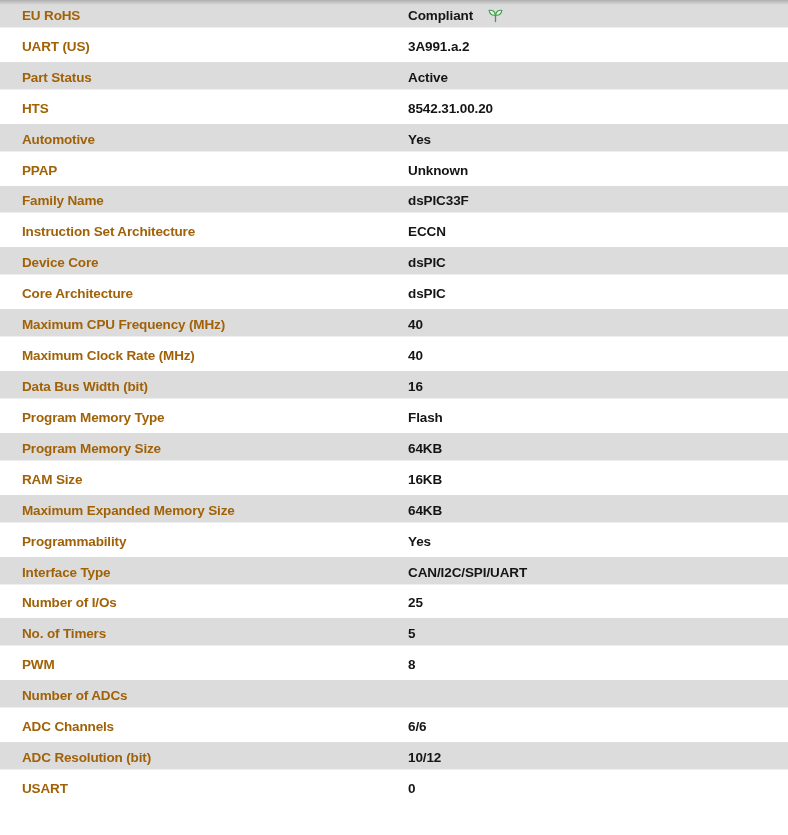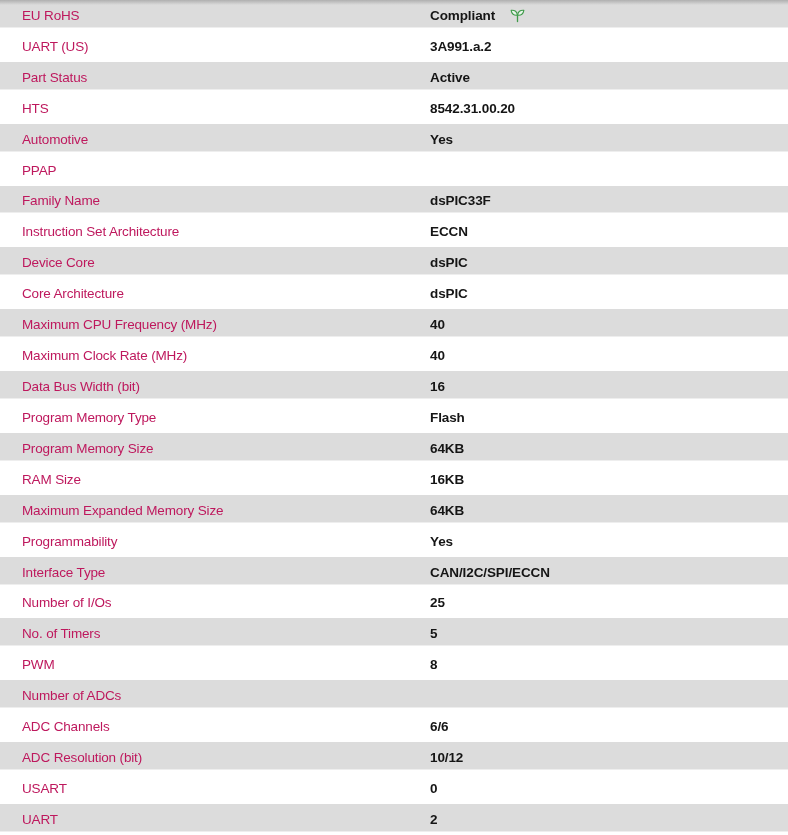--- a/index.html
+++ b/index.html
@@ -35,35 +35,35 @@
   .row:nth-child(odd) {
     background: #dcdcdc;
     box-shadow: inset 0 -3.5px 0 0 #ffffff;
   }
   .cell-label {
     flex: 0 0 386px;
     padding-left: 22px;
     box-sizing: content-box;
     font-size: 13.5px;
     letter-spacing: -0.15px;
-    color: #be185d;
+    color: #a16207;
     white-space: nowrap;
     overflow: hidden;
+    font-weight: bold;
   }
   .cell-value {
     flex: 1 1 auto;
     display: flex;
     align-items: center;
     gap: 15px;
     font-size: 13.5px;
     letter-spacing: -0.1px;
     font-weight: 700;
     color: #151515;
     white-space: nowrap;
-    margin-left: 22px;
   }
   .leaf {
     display: none;
     width: 15px;
     height: 15px;
     align-items: center;
     justify-content: center;
     margin-top: 1px;
   }
   .row[data-icon] .leaf { display: inline-flex; }
@@ -111,20 +111,24 @@
     </div>
       <div class="row">
       <div class="cell-label">Automotive</div>
       <div class="cell-value">
         <span>Yes</span>
 
       </div>
     </div>
       <div class="row">
       <div class="cell-label">PPAP</div>
+      <div class="cell-value">
+        <span>Unknown</span>
+
+      </div>
     </div>
       <div class="row">
       <div class="cell-label">Family Name</div>
       <div class="cell-value">
         <span>dsPIC33F</span>
 
       </div>
     </div>
       <div class="row">
       <div class="cell-label">Instruction Set Architecture</div>
@@ -199,21 +203,21 @@
       <div class="row">
       <div class="cell-label">Programmability</div>
       <div class="cell-value">
         <span>Yes</span>
 
       </div>
     </div>
       <div class="row">
       <div class="cell-label">Interface Type</div>
       <div class="cell-value">
-        <span>CAN/I2C/SPI/ECCN</span>
+        <span>CAN/I2C/SPI/UART</span>
 
       </div>
     </div>
       <div class="row">
       <div class="cell-label">Number of I/Os</div>
       <div class="cell-value">
         <span>25</span>
 
       </div>
     </div>
@@ -248,21 +252,14 @@
 
       </div>
     </div>
       <div class="row">
       <div class="cell-label">USART</div>
       <div class="cell-value">
         <span>0</span>
 
       </div>
     </div>
-      <div class="row">
-      <div class="cell-label">UART</div>
-      <div class="cell-value">
-        <span>2</span>
-
-      </div>
-    </div>
     </div>
 </div>
 
 </body></html>

